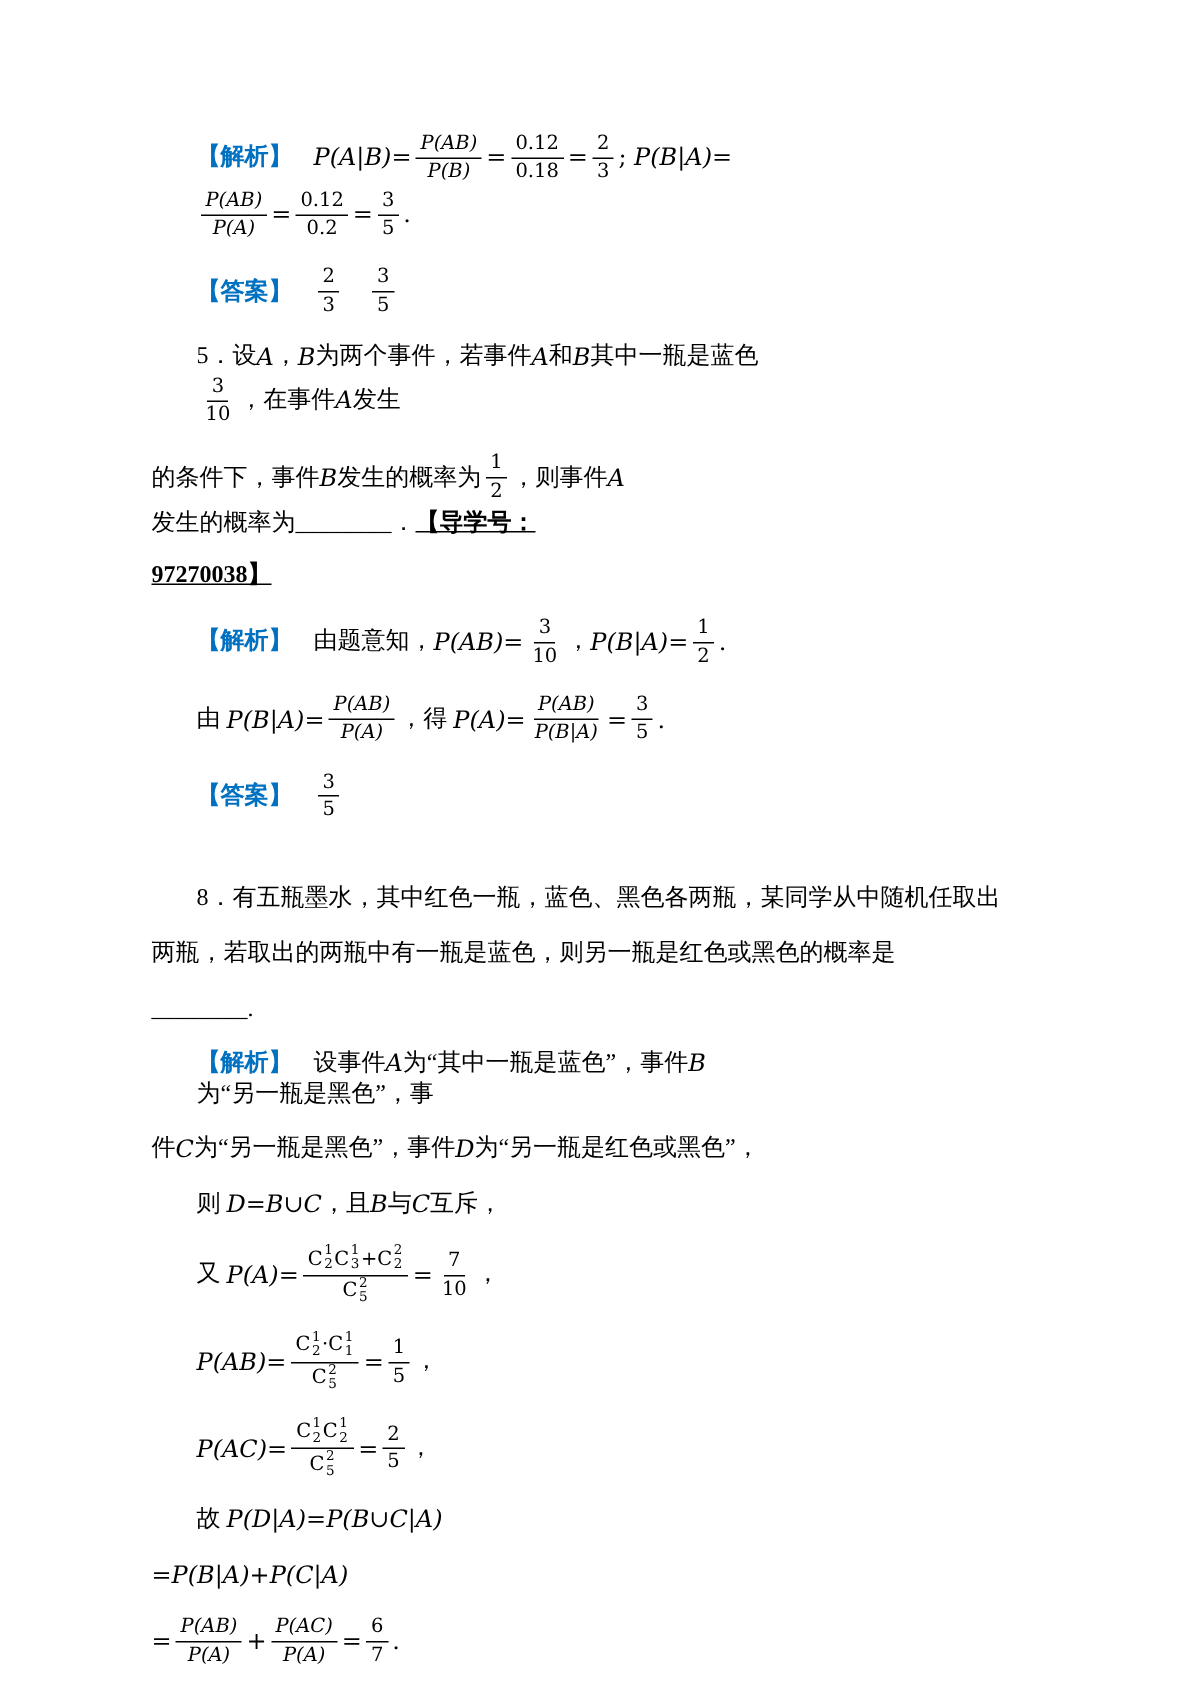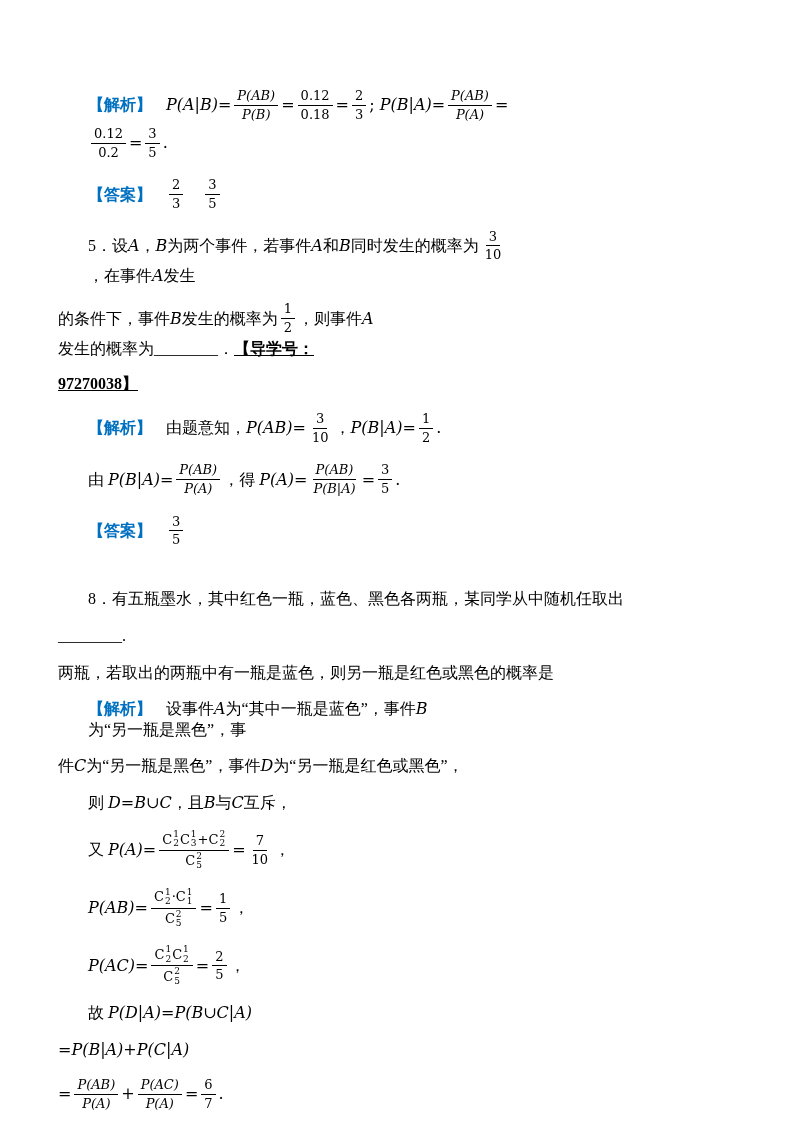--- a/index.html
+++ b/index.html
@@ -11,21 +11,21 @@
     width: 794px;
     height: 1123px;
     overflow: hidden;
     font-family: "Liberation Serif", "DejaVu Serif", serif;
     color: #000000;
   }
   .page {
     box-sizing: border-box;
     width: 632px;
     height: 1123px;
-    padding: 86px 108px 0 58px;
+    padding: 86px 108px 0 101px;
   }
   .line {
     display: flex;
     align-items: center;
     flex-wrap: wrap;
     font-size: 16px;
     line-height: 1.35;
     margin-bottom: 13px;
     min-height: 24px;
   }
@@ -117,21 +117,21 @@
       </div>
       <div class="line" style="padding-left: 30px;">
         <span class="txt">5．设</span>
         <span class="math">A</span>
         <span class="txt">，</span>
         <span class="math">B</span>
         <span class="txt">为两个事件，若事件</span>
         <span class="math">A</span>
         <span class="txt">和</span>
         <span class="math">B</span>
-        <span class="txt">同时发生的概率为</span>
+        <span class="txt">其中一瓶是蓝色</span>
         <span class="frac"><span class="num"><span class="rom">3</span></span><span class="den"><span class="rom">10</span></span></span>
         <span class="txt">，在事件</span>
         <span class="math">A</span>
         <span class="txt">发生</span>
       </div>
       <div class="line">
         <span class="txt">的条件下，事件</span>
         <span class="math">B</span>
         <span class="txt">发生的概率为</span>
         <span class="frac"><span class="num"><span class="rom">1</span></span><span class="den"><span class="rom">2</span></span></span>
@@ -165,24 +165,24 @@
         <span class="rom">.</span>
       </div>
       <div class="line" style="padding-left: 30px;">
         <span class="lbl">【答案】</span>
         <span class="frac"><span class="num"><span class="rom">3</span></span><span class="den"><span class="rom">5</span></span></span>
       </div>
       <div class="line" style="padding-left: 30px; margin-top: 37px;">
         <span class="txt">8．有五瓶墨水，其中红色一瓶，蓝色、黑色各两瓶，某同学从中随机任取出</span>
       </div>
       <div class="line">
+        <span class="txt">两瓶，若取出的两瓶中有一瓶是蓝色，则另一瓶是红色或黑色的概率是</span>
+      </div>
+      <div class="line">
         <span class="txt">________.</span>
-      </div>
-      <div class="line">
-        <span class="txt">两瓶，若取出的两瓶中有一瓶是蓝色，则另一瓶是红色或黑色的概率是</span>
       </div>
       <div class="line" style="padding-left: 30px;">
         <span class="lbl">【解析】</span>
         <span class="txt">设事件</span>
         <span class="math">A</span>
         <span class="txt">为“其中一瓶是蓝色”，事件</span>
         <span class="math">B</span>
         <span class="txt">为“另一瓶是黑色”，事</span>
       </div>
       <div class="line">

